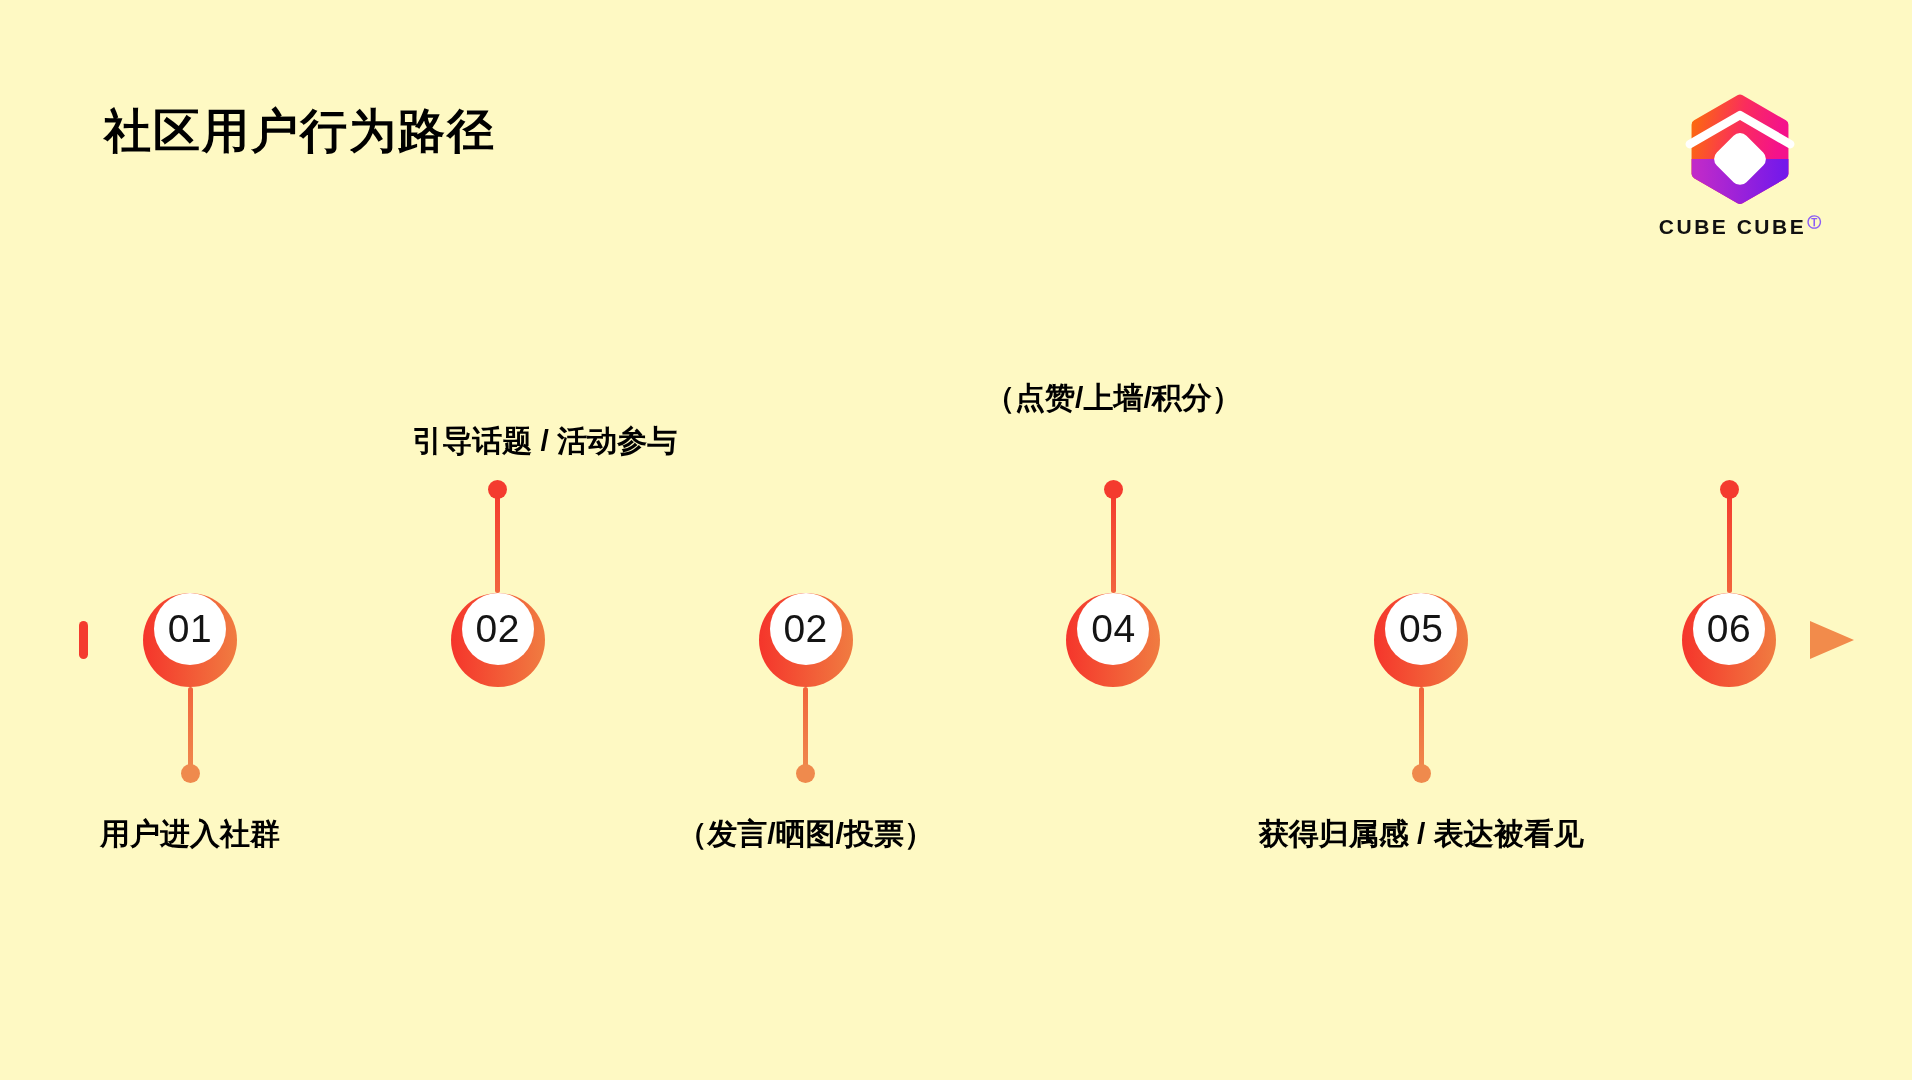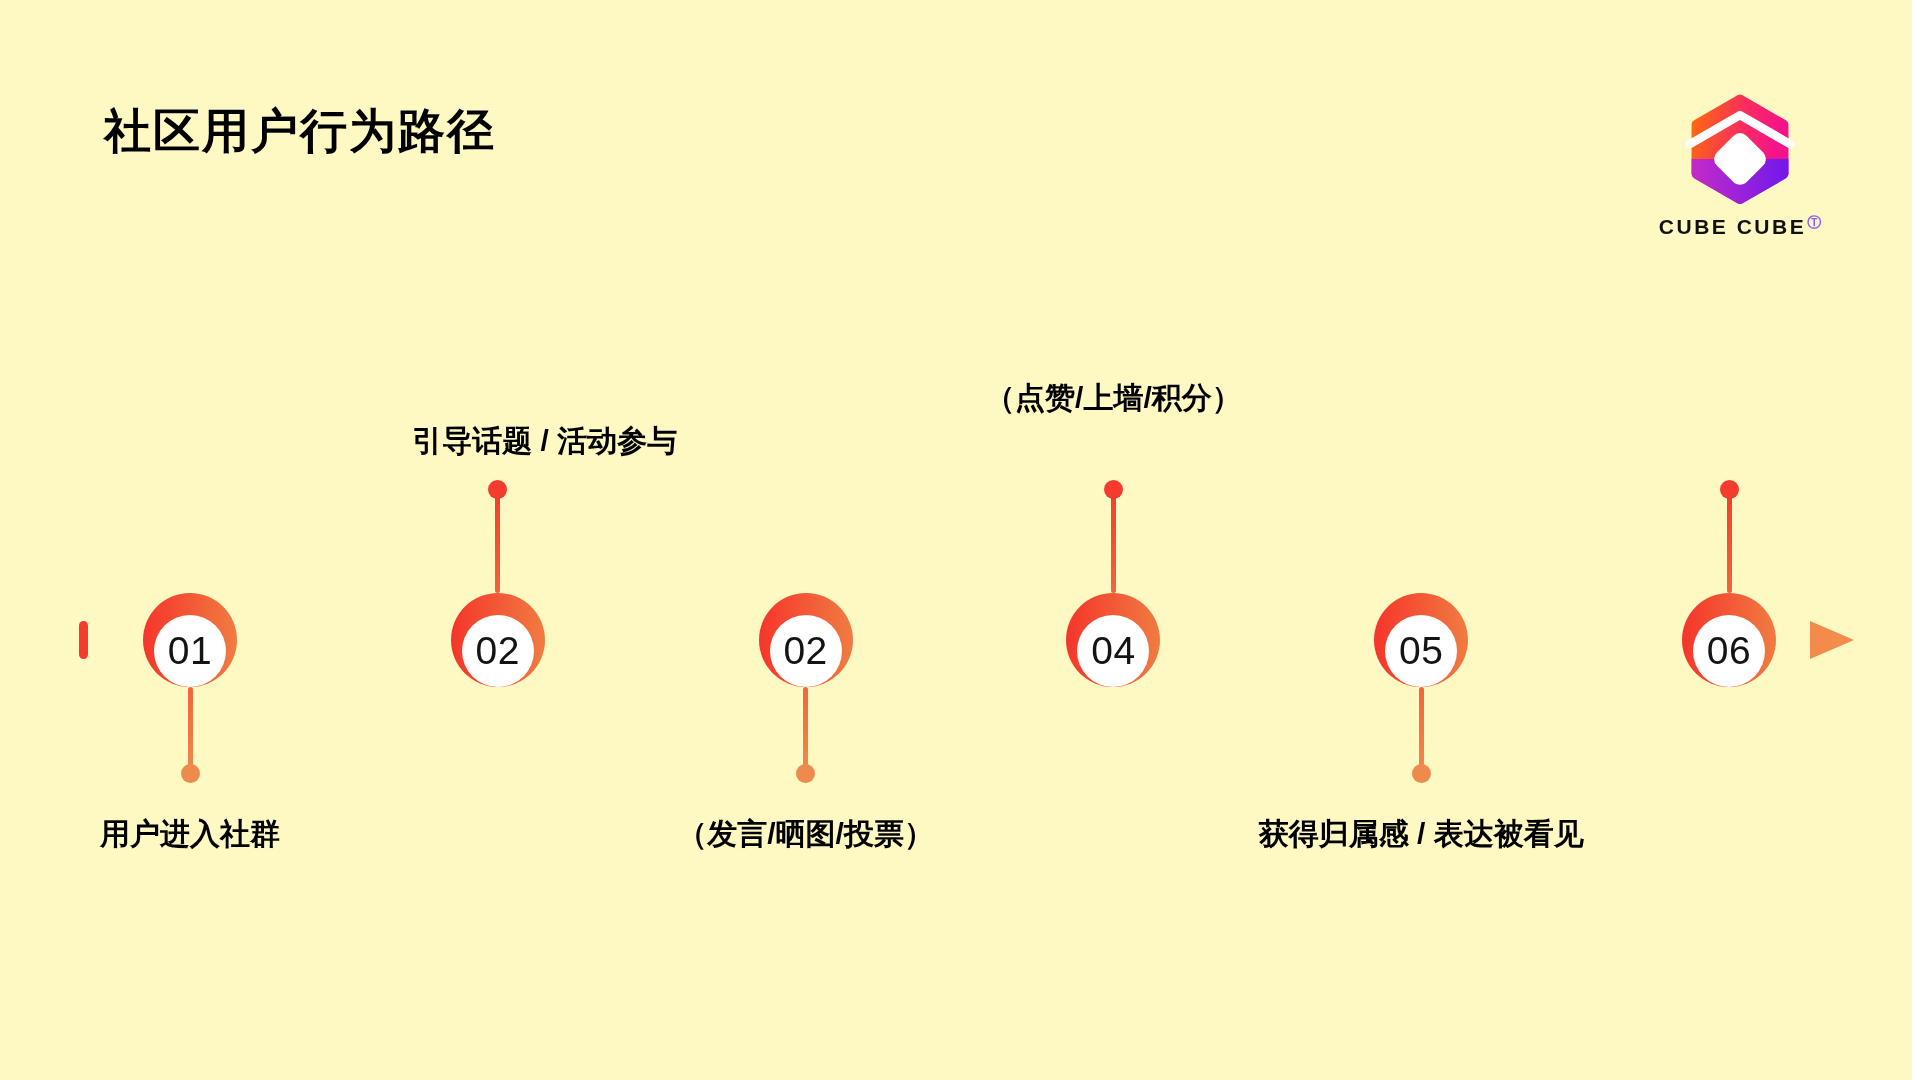--- a/index.html
+++ b/index.html
@@ -22,21 +22,21 @@
 
   .connector { position:absolute; width:5px; border-radius:2.5px; }
   .connector.above { background:linear-gradient(to bottom,#F43B2E,#F2653D); }
   .connector.below { background:linear-gradient(to bottom,#F2653D,#EF8A4D); }
 
   .dot { position:absolute; width:19px; height:19px; border-radius:50%; }
 
   .node {
     position:absolute; width:94px; height:94px; border-radius:50%;
     background:linear-gradient(90deg,#F5352B,#F07C41);
-    display:flex; align-items:flex-end; justify-content:center;
+    display:flex; align-items:flex-start; justify-content:center;
   }
   .node-inner {
     width:72px; height:72px; border-radius:50%; background:#fff;
     display:flex; align-items:center; justify-content:center;
     font-size:39px; font-weight:500; color:#141414; letter-spacing:0.5px;
   }
 
   .label {
     position:absolute; font-size:30px; font-weight:700; color:#000;
     line-height:43px; text-align:center;

